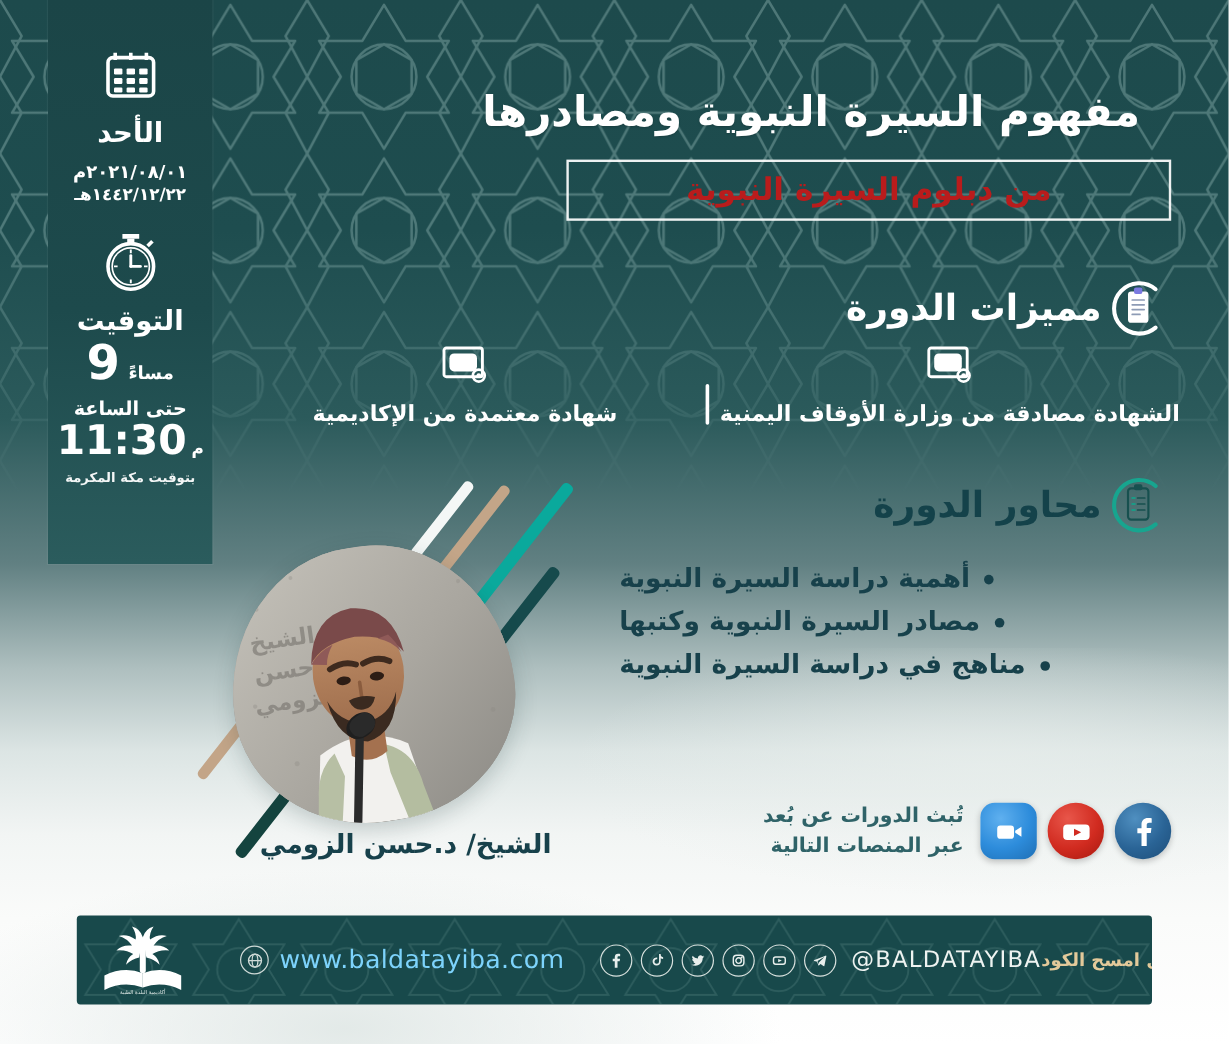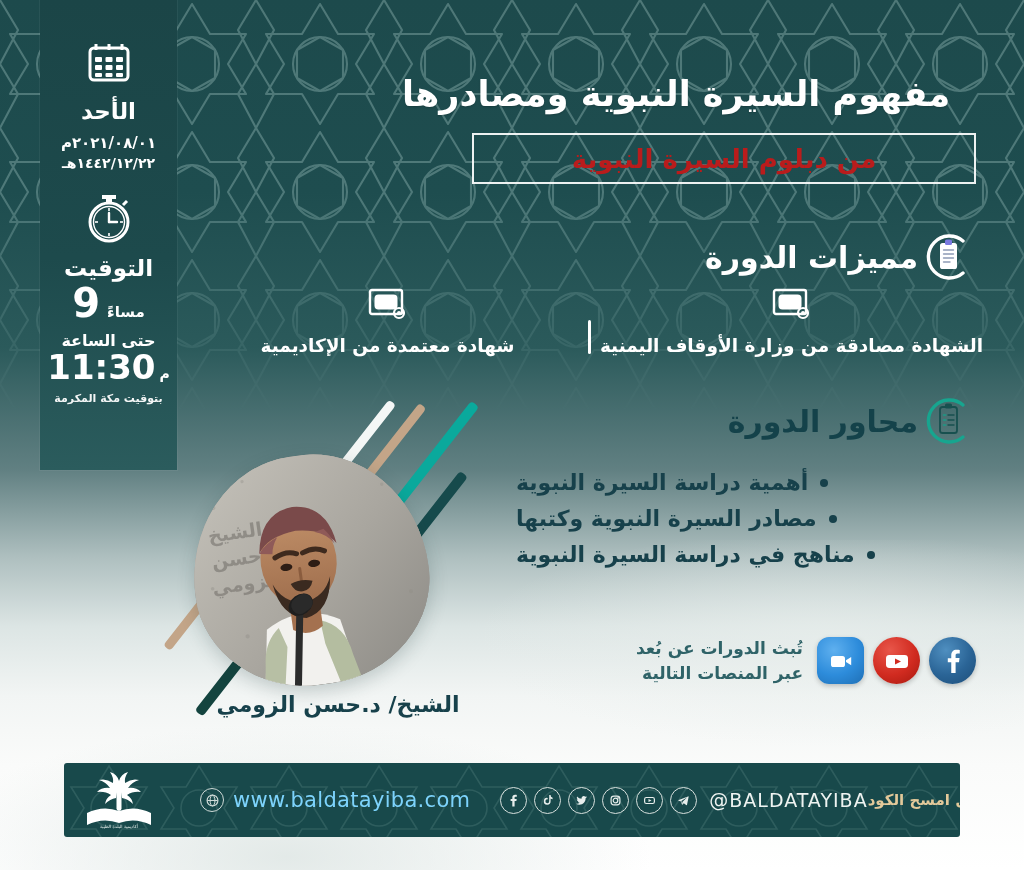--- a/index.html
+++ b/index.html
@@ -115,21 +115,21 @@
   .topic{
     display:flex;align-items:center;gap:12px;
     font-size:22px;font-weight:700;color:#17414b;
   }
   .topic .dot{
     width:8px;height:8px;border-radius:50%;background:#17414b;flex:0 0 8px;
   }
 
   
   .broadcast{
-    position:absolute;right:48px;top:636px;width:390px;
+    position:absolute;right:48px;top:668px;width:390px;
     display:flex;align-items:center;justify-content:flex-start;gap:14px;
   }
   .broadcast .txt{
     font-size:17px;font-weight:700;color:#2f6368;line-height:1.45;text-align:right;
   }
   .plat{display:flex;align-items:center;gap:9px;}
   .plat .chip{
     width:47px;height:47px;border-radius:50%;
     display:flex;align-items:center;justify-content:center;
     box-shadow:0 2px 5px rgba(0,0,0,.22);

